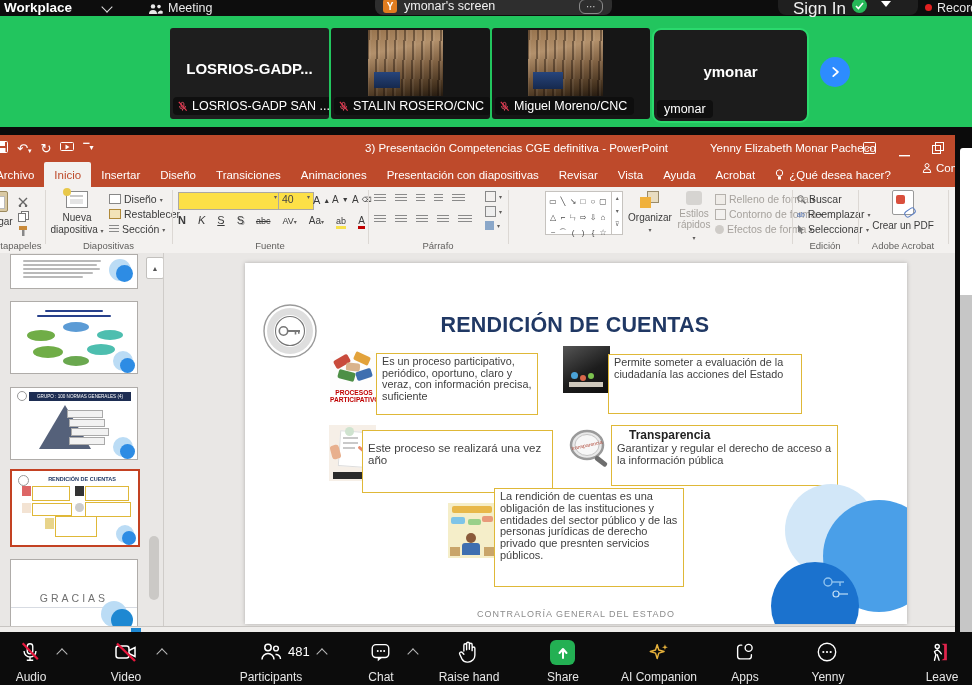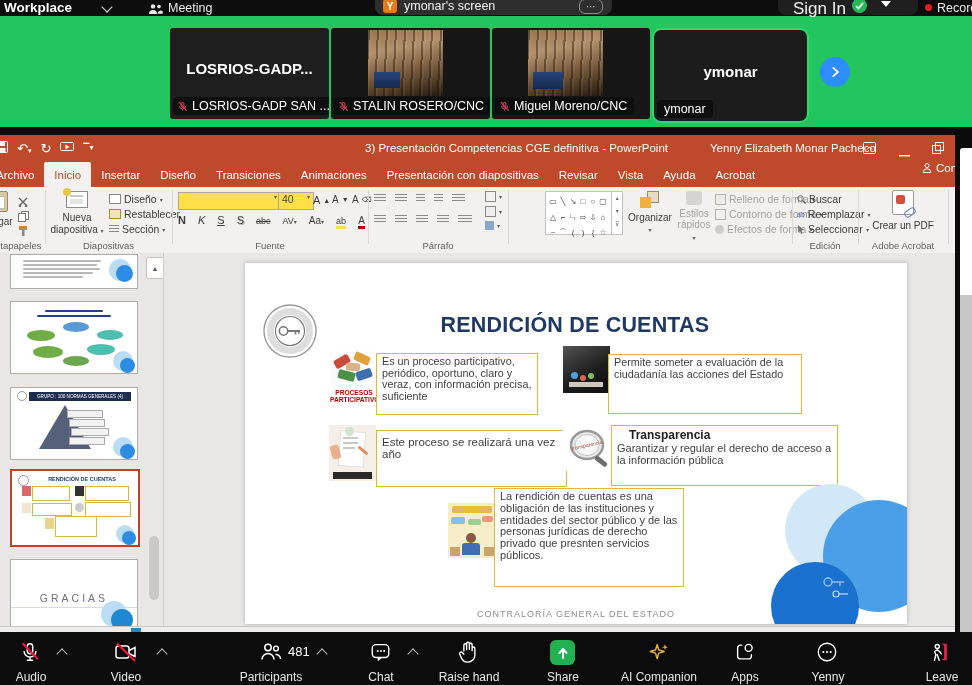--- a/index.html
+++ b/index.html
@@ -203,20 +203,27 @@
     <div class="tab active">Inicio</div>
     <div class="tab">Insertar</div>
     <div class="tab">Diseño</div>
     <div class="tab">Transiciones</div>
     <div class="tab">Animaciones</div>
     <div class="tab">Presentación con diapositivas</div>
     <div class="tab">Revisar</div>
     <div class="tab">Vista</div>
     <div class="tab">Ayuda</div>
     <div class="tab">Acrobat</div>
+    <div class="tab" style="gap:5px">
+      <svg width="9" height="12" viewBox="0 0 9 12">
+          <circle cx="4.5" cy="4" r="3.2" stroke="#fff" fill="none"></circle>
+          <rect x="3" y="7.5" width="3" height="3" fill="#fff"></rect>
+        </svg>
+      <span>¿Qué desea hacer?</span>
+    </div>
     <div class="tab abs" style="left:912px;gap:4px">
       <svg width="10" height="10" viewBox="0 0 10 10">
           <circle cx="5" cy="2.6" r="2" stroke="#fff" fill="none"></circle>
           <path d="M1.2 9.5 a3.8 3.8 0 0 1 7.6 0 Z" stroke="#fff" fill="none"></path>
         </svg>
       <span>Compartir</span>
     </div>
   </div>
 
   <div class="abs ribbon">
@@ -500,21 +507,21 @@
         <span class="abs" style="left:10px;top:6px;width:24px;height:34px;background:#fff;border:1px solid #ddd;transform:rotate(4deg)"></span>
         <span class="abs" style="left:14px;top:12px;width:15px;height:1.6px;background:#c9c9c9"></span>
         <span class="abs" style="left:14px;top:17px;width:15px;height:1.6px;background:#c9c9c9"></span>
         <span class="abs" style="left:14px;top:22px;width:12px;height:1.6px;background:#c9c9c9"></span>
         <span class="abs" style="left:28px;top:24px;width:12px;height:3px;background:#e8896a;transform:rotate(40deg);border-radius:2px"></span>
         <span class="abs" style="left:2px;top:20px;width:9px;height:14px;background:#e8b08e;border-radius:3px;transform:rotate(-15deg)"></span>
         <span class="abs" style="left:4px;bottom:2px;width:39px;height:7px;background:#2a2a2a"></span>
         <span class="abs" style="left:16px;top:2px;width:9px;height:9px;border-radius:50%;background:#cfe3cf"></span>
       </div>
 
-      <div class="abs ybox" style="left:131px;top:167px;width:179px;height:48px;font-size:11.5px;padding-top:5px">Este proceso se realizará una vez año</div>
+      <div class="abs ybox" style="left:117px;top:167px;width:179px;height:48px;font-size:11.5px;padding-top:11px">Este proceso se realizará una vez año</div>
 
       <div class="imgbox" style="left:318px;top:164px;width:50px;height:44px;background:#fff">
         <svg width="50" height="44" viewBox="0 0 50 44">
             <ellipse cx="24" cy="18" rx="16" ry="14" fill="#e9e9e9" stroke="#9a9a9a" stroke-width="2.5"></ellipse>
             <ellipse cx="24" cy="18" rx="12" ry="10.5" fill="#f7f7f7" stroke="#c4c4c4"></ellipse>
             <rect x="34" y="28" width="14" height="5" rx="2" transform="rotate(38 34 28)" fill="#6e6e6e"></rect>
             <text x="24" y="20" font-size="5.2" fill="#b04a3a" text-anchor="middle" transform="rotate(-12 24 18)">transparencia</text>
           </svg>
       </div>
 

